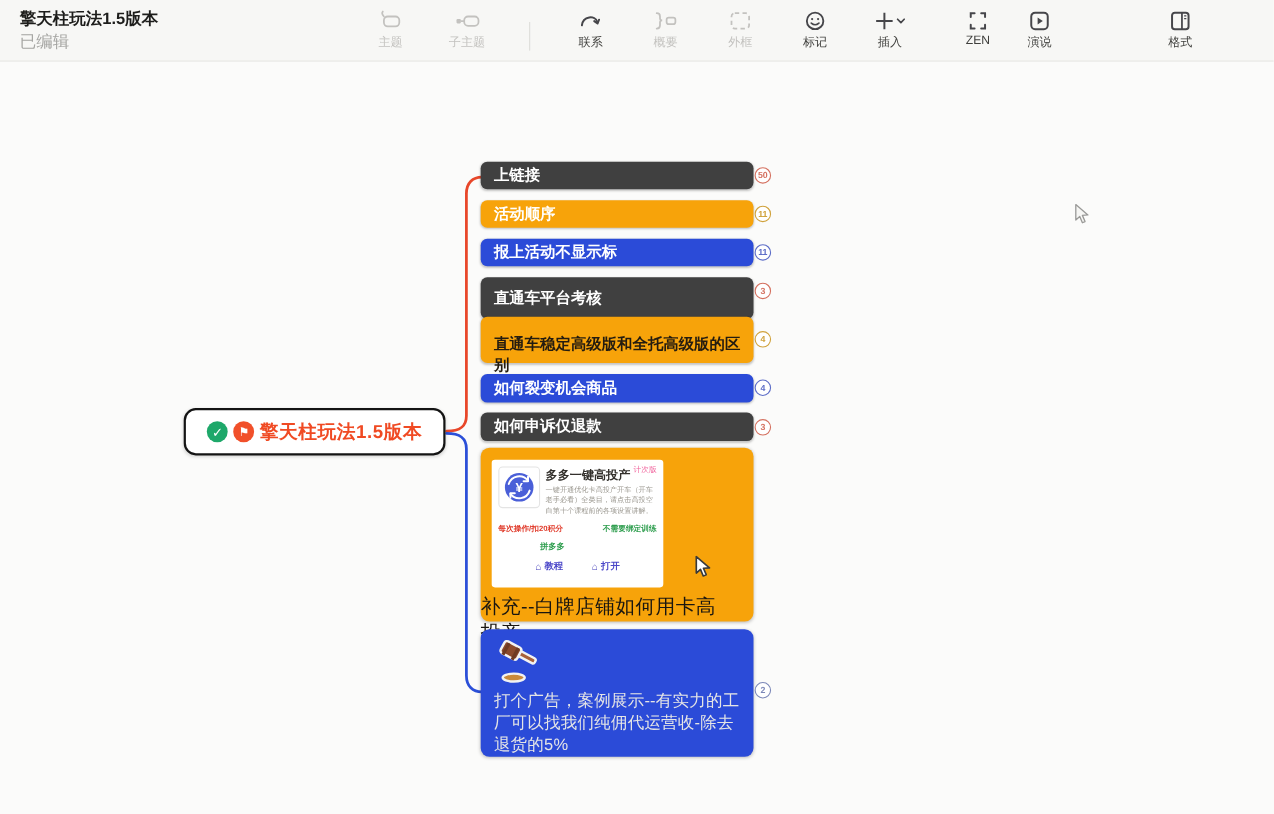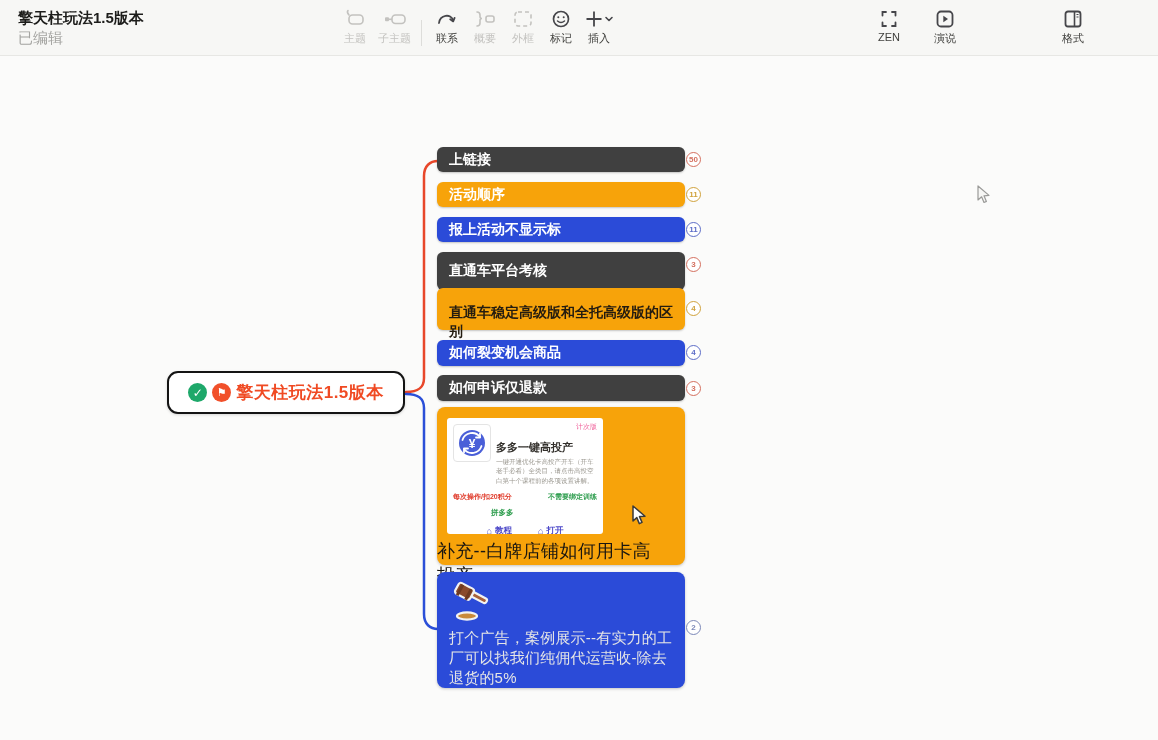--- a/index.html
+++ b/index.html
@@ -5,21 +5,21 @@
   * { margin:0; padding:0; box-sizing:border-box; }
   html,body { width:1158px; height:740px; overflow:hidden; }
   body { font-family:"Liberation Sans","DejaVu Sans",sans-serif; background:#fbfbfa; position:relative; }
 
   
   .header { position:absolute; top:0; left:0; width:1158px; height:56px;
             background:#f7f7f5; border-bottom:1px solid #e7e7e4; display:flex; align-items:center; z-index:5; }
   .header-left { width:340px; padding-left:18px; }
   .doc-title { font-size:15px; font-weight:bold; color:#1d1d1b; line-height:1.4; }
   .doc-status { font-size:15px; color:#a5a5a2; margin-top:1px; }
-  .tool-group { display:flex; align-items:flex-end; gap:8px; }
+  .tool-group { display:flex; align-items:flex-end; gap:38px; }
   .tool-item { display:flex; flex-direction:column; align-items:center; gap:2px; cursor:default; min-width:30px; }
   .tool-item svg { display:block; }
   .tool-label { font-size:11px; color:#3f3f3c; white-space:nowrap; }
   .tool-item.disabled .tool-label { color:#c3c2bf; }
   .tool-divider { width:1px; height:26px; background:#ddddda; margin:4px 2px 0; }
   .header-right { margin-left:auto; display:flex; align-items:flex-start; gap:26px; padding-right:70px; }
   .gap-before { margin-left:72px; }
   .stroke-dark { stroke:#46464a; } .stroke-gray { stroke:#c3c2bf; }
   .fill-dark { fill:#46464a; } .fill-gray { fill:#c3c2bf; }
 
@@ -55,21 +55,21 @@
   .b-amber { border:1px solid #d0a23c; color:#d0a23c; }
   .b-blue  { border:1px solid #5d6dc7; color:#5d6dc7; }
   .b-slate { border:1px solid #7c88b8; color:#7c88b8; }
 
   
   .shot-card { position:absolute; left:10px; top:11px; width:156px; height:116px;
                background:#ffffff; border-radius:3px; padding:6px 6px 4px; overflow:hidden; }
   .shot-head { display:flex; gap:5px; position:relative; }
   .app-icon-box { width:38px; height:38px; border:1px solid #e4e4e4; border-radius:4px;
                   display:flex; align-items:center; justify-content:center; flex:0 0 auto; }
-  .shot-title { font-size:11px; font-weight:bold; color:#33302c; margin-top:16px; }
+  .shot-title { font-size:11px; font-weight:bold; color:#33302c; margin-top:0; }
   .shot-tag { position:absolute; top:-2px; right:0; font-size:7px; color:#f0609a; }
   .shot-desc { font-size:6.5px; color:#9a978f; line-height:1.45; margin-top:2px; }
   .shot-row { display:flex; justify-content:space-between; margin-top:7px; }
   .t-red { font-size:7px; color:#e03a2a; font-weight:bold; }
   .t-green { font-size:7px; color:#2f9e4f; font-weight:bold; }
   .t-platform { font-size:7.5px; color:#2f9e4f; font-weight:bold; margin:6px 0 0 38px; }
   .shot-links { display:flex; gap:26px; justify-content:center; margin-top:7px; }
   .shot-link { font-size:8.5px; color:#4a46c8; font-weight:bold; display:flex; align-items:center; gap:3px; }
   .house { font-size:9px; color:#3c38b8; }
   .yellow-caption { position:absolute; left:0; top:132px; width:224px;

